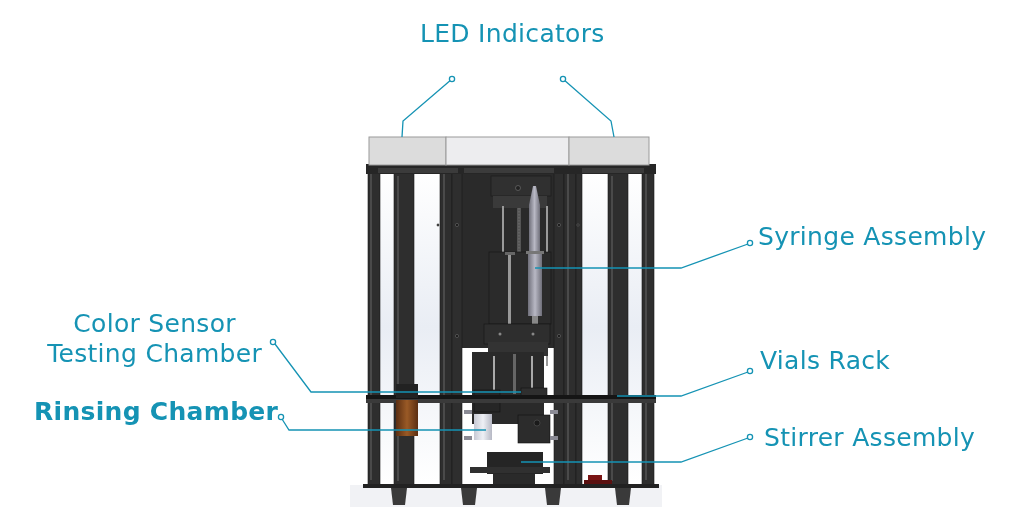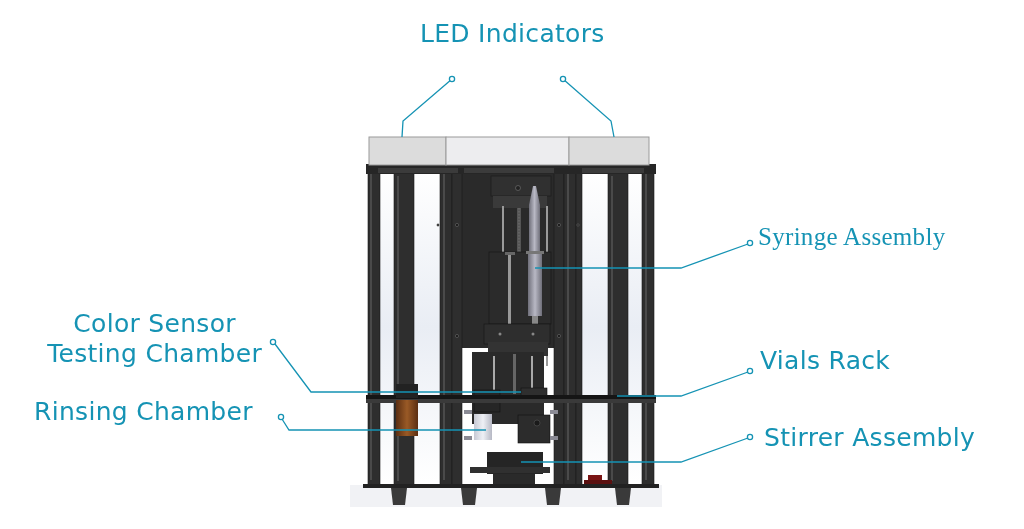--- a/index.html
+++ b/index.html
@@ -185,20 +185,20 @@
     <circle cx="563" cy="79" r="2.6"></circle>
     <circle cx="750" cy="243" r="2.6"></circle>
     <circle cx="750" cy="371" r="2.6"></circle>
     <circle cx="750" cy="437" r="2.6"></circle>
     <circle cx="273" cy="342" r="2.6"></circle>
     <circle cx="281" cy="417" r="2.6"></circle>
   </g>
 </svg>
 
 <div class="lbl" style="left:420px; top:19px;">LED Indicators</div>
-<div class="lbl" style="left:758px; top:222px;font-family:Liberation Serif, serif;">Syringe Assembly</div>
+<div class="lbl" style="left:758px; top:222px;">Syringe Assembly</div>
 <div class="lbl right-align" style="right:762px; top:309px;text-align:center;">
   <div>Color Sensor</div>
   <div>Testing Chamber</div>
 </div>
 <div class="lbl" style="left:760px; top:346px;">Vials Rack</div>
-<div class="lbl" style="left:34px; top:397px;">Rinsing Chamber</div>
+<div class="lbl" style="left:34px; top:397px;font-weight:bold;">Rinsing Chamber</div>
 <div class="lbl" style="left:764px; top:423px;text-align:right;">Stirrer Assembly</div>
 
 </body></html>

